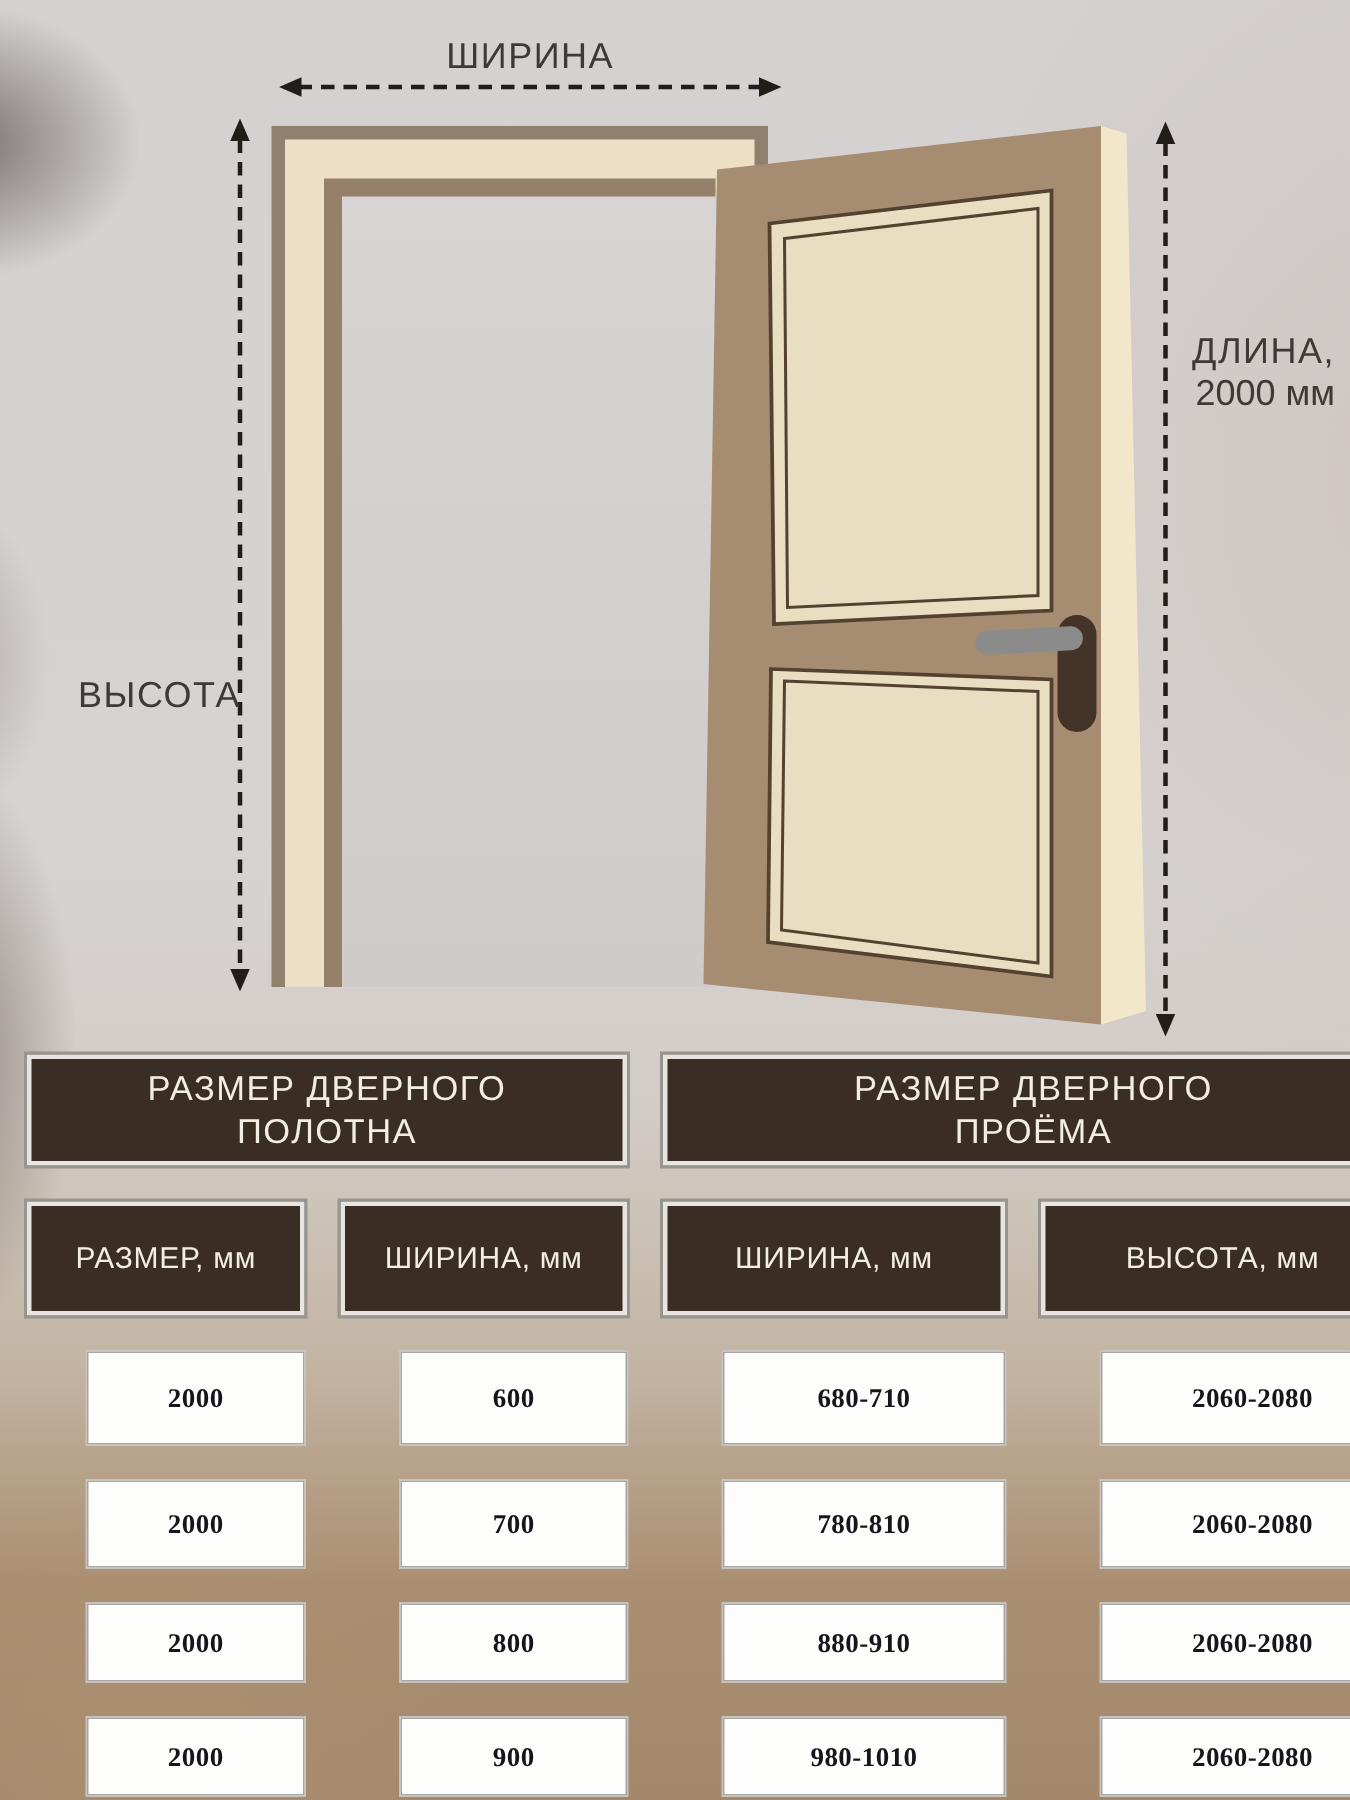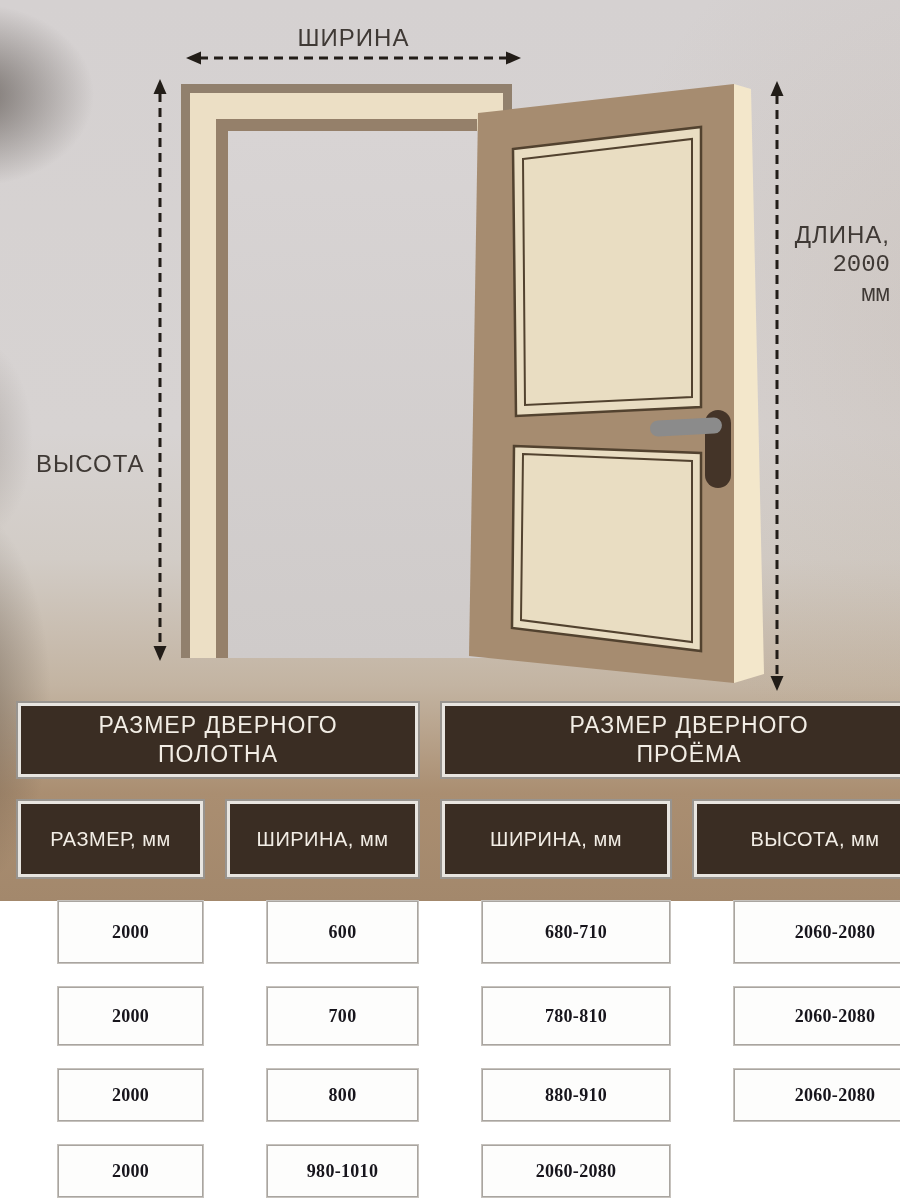--- a/index.html
+++ b/index.html
@@ -1,35 +1,35 @@
 <!DOCTYPE html>
 <html><head>
 <meta charset="utf-8">
 <style>
   html,body{margin:0;padding:0;}
   body{width:900px;height:1200px;overflow:hidden;font-family:"Liberation Sans",sans-serif;}
-  #canvas{position:relative;width:900px;height:901px;background:#7dd3fc;}
+  #canvas{position:relative;width:900px;height:1200px;background:#7dd3fc;}
 
   
   .bg{position:absolute;inset:0;
     background:
       radial-gradient(170px 130px at -25px 95px,  rgba(58,50,44,.60), transparent 70%),
       radial-gradient(90px 150px at -30px 440px,  rgba(95,84,74,.30), transparent 70%),
       radial-gradient(130px 280px at -40px 700px, rgba(80,68,57,.55), transparent 70%),
       radial-gradient(320px 220px at 90px 1170px, rgba(180,148,115,.45), transparent 75%),
       radial-gradient(500px 600px at 960px 330px, rgba(168,146,124,.18), transparent 75%),
       linear-gradient(180deg,#d5d1d1 0%,#d7d3d2 48%,#d2ccc6 62%,#c3b4a2 76%,#aa8e71 88%,#a3886c 100%);
   }
 
   
   .dim-label{position:absolute;color:#3f3935;font-size:24px;letter-spacing:1px;text-align:right;}
   .w-label{left:187px;top:24px;width:333px;text-align:center;}
-  .h-label{left:36px;top:450px;width:95px;text-align:center;}
+  .h-label{left:52px;top:450px;width:95px;text-align:center;}
   .l-label{left:790px;top:221px;width:100px;line-height:28px;}
-  .l-label .serif{font-family:Liberation Mono, monospace;letter-spacing:0;margin-top:28px;}
+  .l-label .serif{font-family:Liberation Sans, sans-serif;letter-spacing:0;margin-top:28px;}
 
   svg{position:absolute;left:0;top:0;}
 
   
   .size-table{position:absolute;left:18px;top:703px;width:867px;display:grid;
     grid-template-columns:185px 191px 228px 242px;
     grid-template-rows:74px 76px 62px 58px 52px 52px;
     column-gap:7px;row-gap:7px;gap:24px;}
   .size-table>div{box-sizing:border-box;display:flex;align-items:center;justify-content:center;}
   .gh,.ch{background:#3a2d23;color:#f2ede5;border:3px solid #e8e5e0;box-shadow:0 0 0 2px #98948f;}
@@ -119,16 +119,17 @@
     <div class="dc">700</div>
     <div class="dc">780-810</div>
     <div class="dc">2060-2080</div>
 
     <div class="dc">2000</div>
     <div class="dc">800</div>
     <div class="dc">880-910</div>
     <div class="dc">2060-2080</div>
 
     <div class="dc">2000</div>
+    <div class="dc">900</div>
     <div class="dc">980-1010</div>
     <div class="dc">2060-2080</div>
   </div>
 </div>
 
 </body></html>

